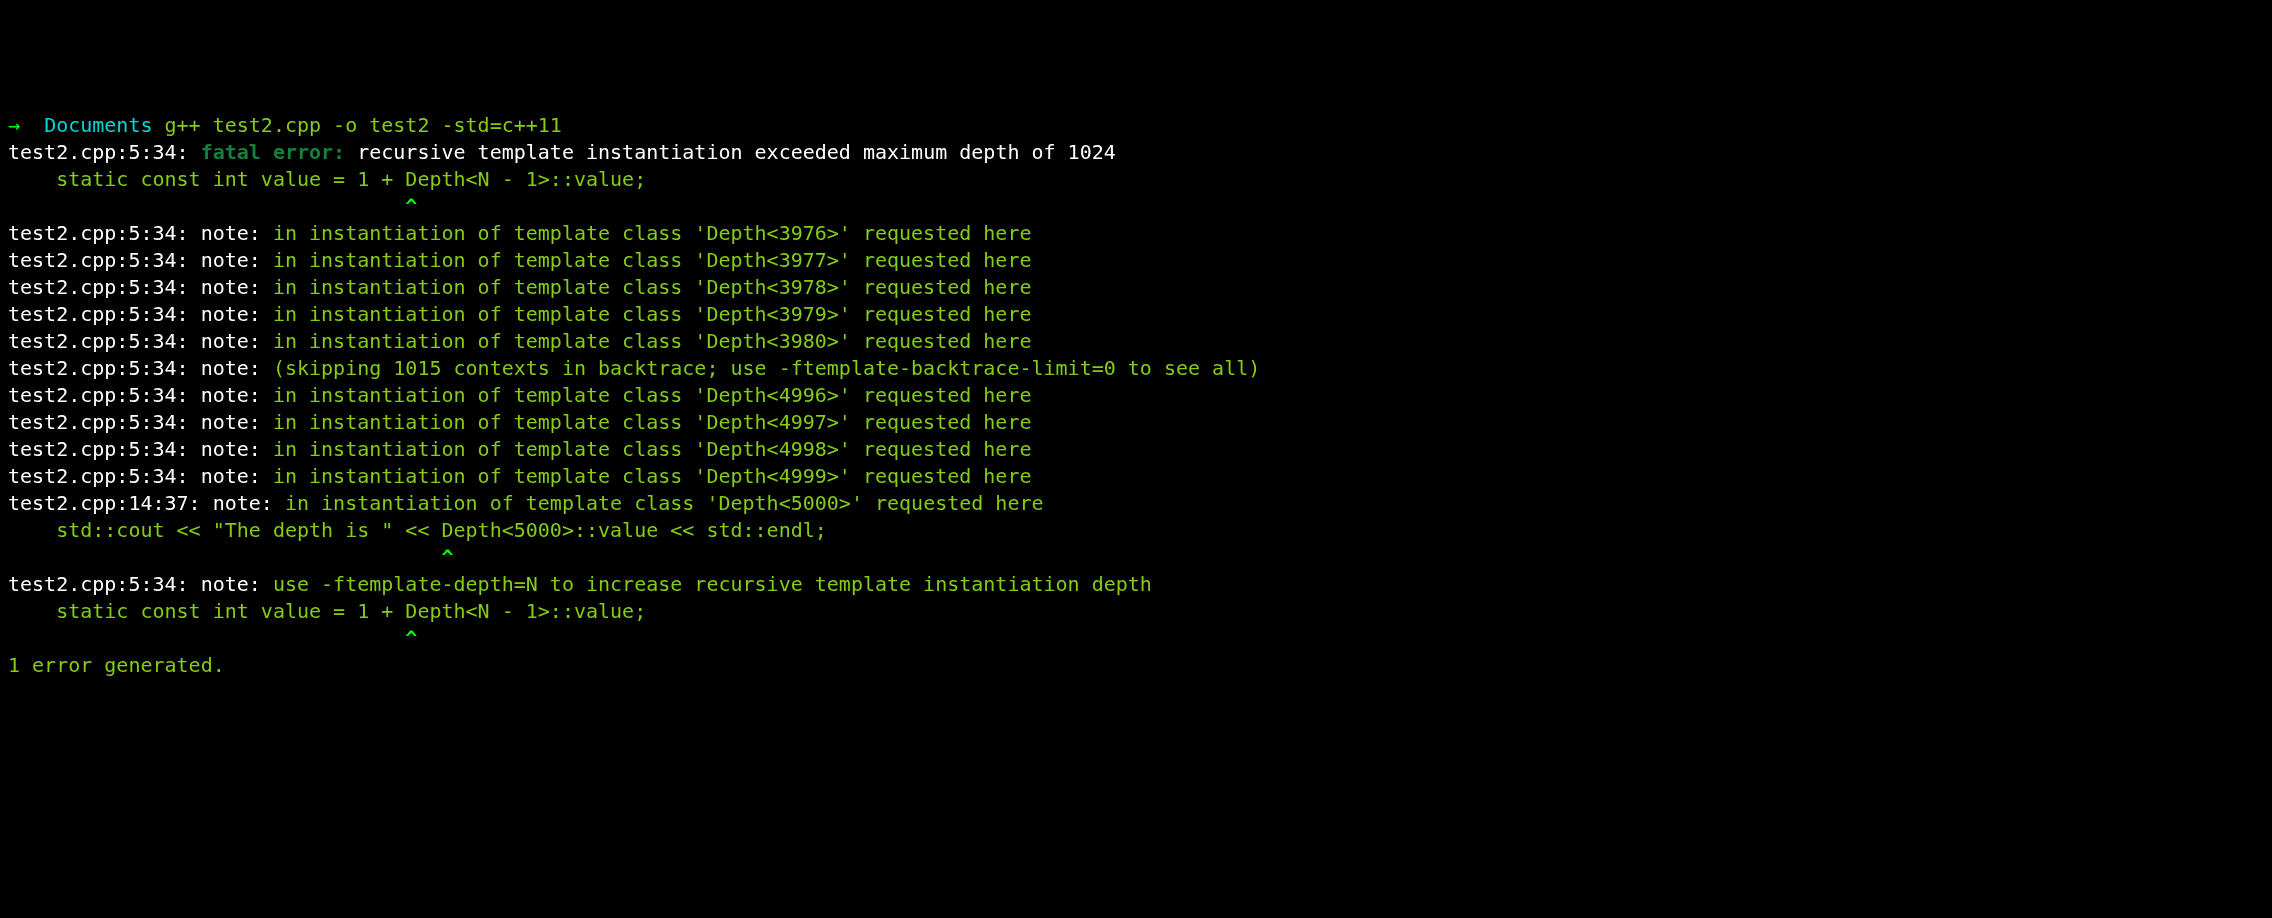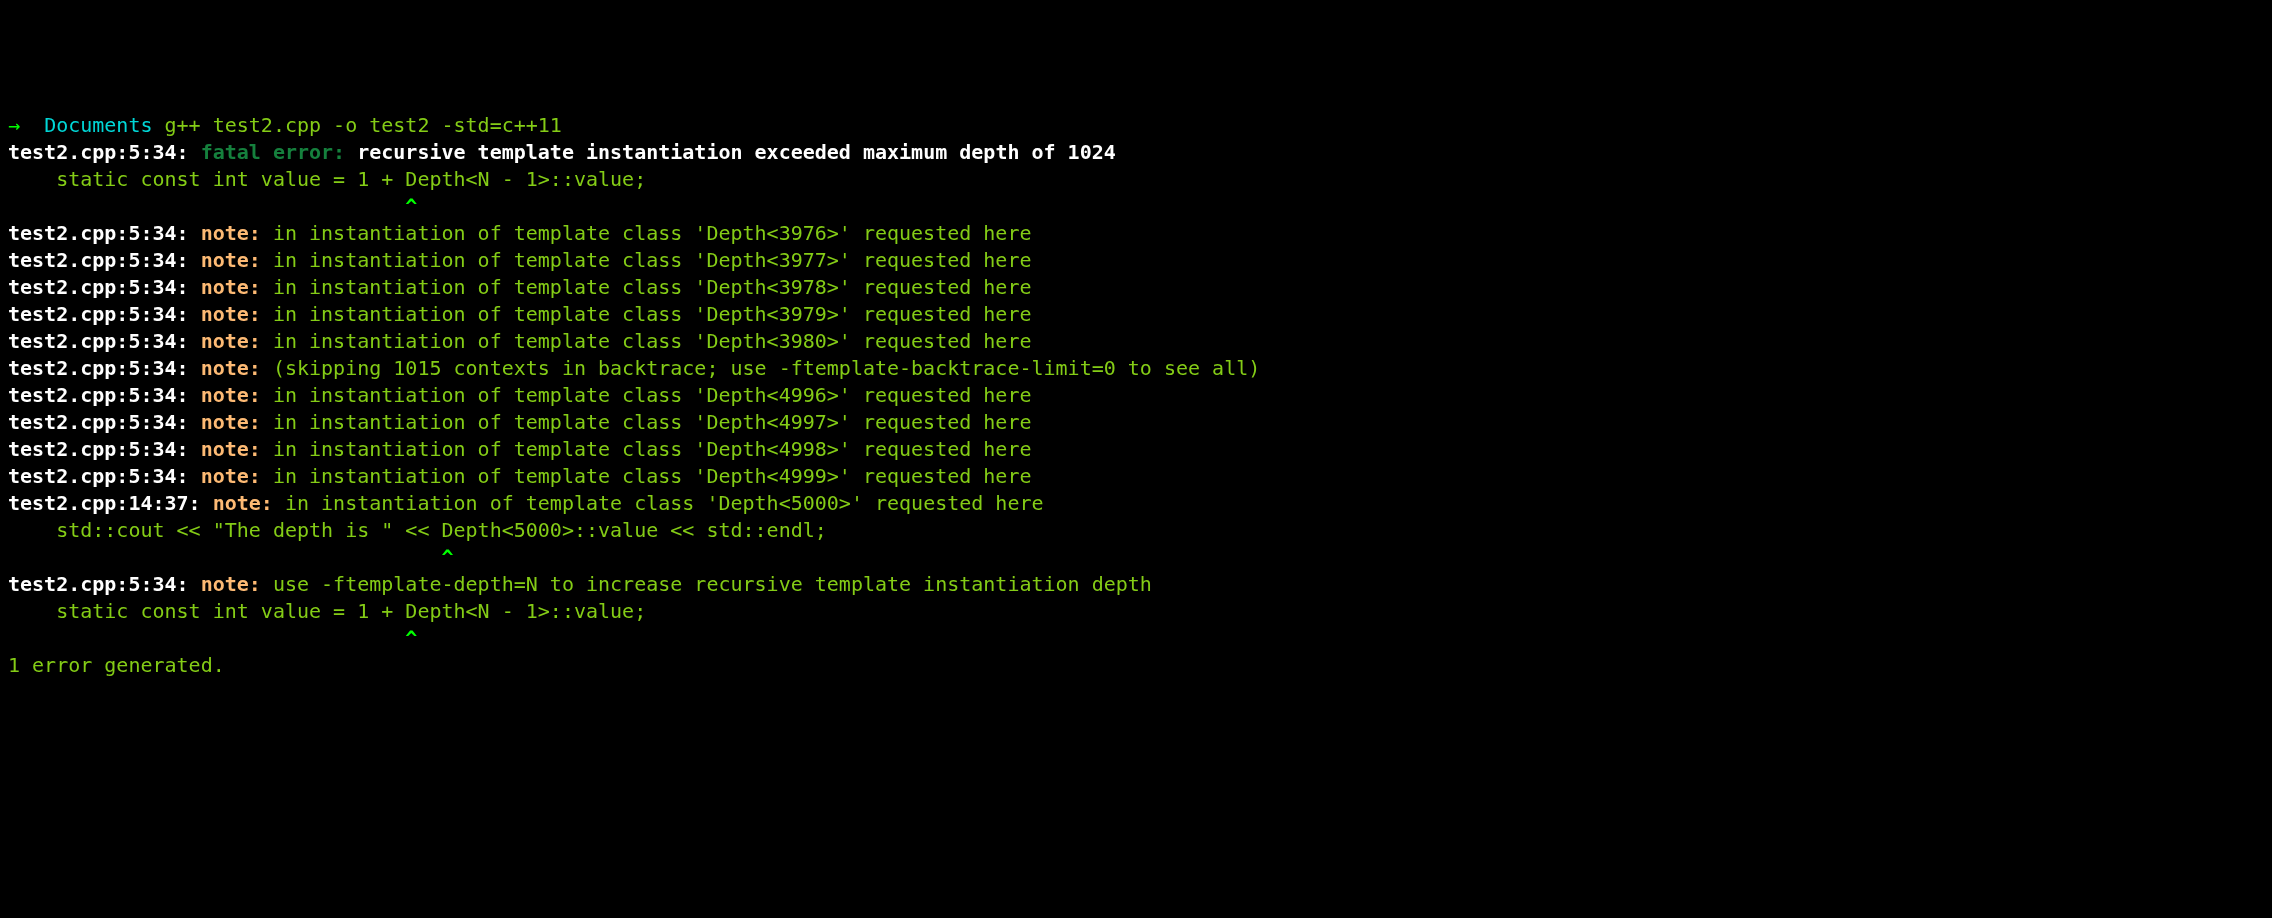--- a/index.html
+++ b/index.html
@@ -11,23 +11,23 @@
     line-height: 1.35;
     color: #b0b0b0;
     white-space: pre;
     overflow-x: auto;
   }
   .line {
     display: block;
   }
   .arrow { color: #00ff00; }
   .cyan { color: #00d7d7; font-weight: normal; }
-  .white-bold { color: #ffffff; font-weight: bold; }
+  .white-bold { color: #ffffff; font-weight: normal; }
   .red-bold { color: #15803d; font-weight: bold; }
-  .gray { color: #fdba74; font-weight: bold; }
+  .gray { color: #ffffff; }
   .caret { color: #00ff00; font-weight: bold; }
   .dim { color: #84cc16; }
 </style>
 </head>
 <body>
 
 
 
 <div id="terminal"><div class="line"><span class="arrow">→  </span><span class="cyan">Documents</span><span class="dim"> g++ test2.cpp -o test2 -std=c++11</span></div><div class="line"><span class="white-bold">test2.cpp:5:34: </span><span class="red-bold">fatal error: </span><span class="white-bold">recursive template instantiation exceeded maximum depth of 1024</span></div><div class="line"><span class="dim">    static const int value = 1 + Depth&lt;N - 1&gt;::value;</span></div><div class="line"><span class="caret">                                 ^</span></div><div class="line"><span class="white-bold">test2.cpp:5:34: </span><span class="gray">note: </span><span class="dim">in instantiation of template class 'Depth&lt;3976&gt;' requested here</span></div><div class="line"><span class="white-bold">test2.cpp:5:34: </span><span class="gray">note: </span><span class="dim">in instantiation of template class 'Depth&lt;3977&gt;' requested here</span></div><div class="line"><span class="white-bold">test2.cpp:5:34: </span><span class="gray">note: </span><span class="dim">in instantiation of template class 'Depth&lt;3978&gt;' requested here</span></div><div class="line"><span class="white-bold">test2.cpp:5:34: </span><span class="gray">note: </span><span class="dim">in instantiation of template class 'Depth&lt;3979&gt;' requested here</span></div><div class="line"><span class="white-bold">test2.cpp:5:34: </span><span class="gray">note: </span><span class="dim">in instantiation of template class 'Depth&lt;3980&gt;' requested here</span></div><div class="line"><span class="white-bold">test2.cpp:5:34: </span><span class="gray">note: </span><span class="dim">(skipping 1015 contexts in backtrace; use -ftemplate-backtrace-limit=0 to see all)</span></div><div class="line"><span class="white-bold">test2.cpp:5:34: </span><span class="gray">note: </span><span class="dim">in instantiation of template class 'Depth&lt;4996&gt;' requested here</span></div><div class="line"><span class="white-bold">test2.cpp:5:34: </span><span class="gray">note: </span><span class="dim">in instantiation of template class 'Depth&lt;4997&gt;' requested here</span></div><div class="line"><span class="white-bold">test2.cpp:5:34: </span><span class="gray">note: </span><span class="dim">in instantiation of template class 'Depth&lt;4998&gt;' requested here</span></div><div class="line"><span class="white-bold">test2.cpp:5:34: </span><span class="gray">note: </span><span class="dim">in instantiation of template class 'Depth&lt;4999&gt;' requested here</span></div><div class="line"><span class="white-bold">test2.cpp:14:37: </span><span class="gray">note: </span><span class="dim">in instantiation of template class 'Depth&lt;5000&gt;' requested here</span></div><div class="line"><span class="dim">    std::cout &lt;&lt; "The depth is " &lt;&lt; Depth&lt;5000&gt;::value &lt;&lt; std::endl;</span></div><div class="line"><span class="caret">                                    ^</span></div><div class="line"><span class="white-bold">test2.cpp:5:34: </span><span class="gray">note: </span><span class="dim">use -ftemplate-depth=N to increase recursive template instantiation depth</span></div><div class="line"><span class="dim">    static const int value = 1 + Depth&lt;N - 1&gt;::value;</span></div><div class="line"><span class="caret">                                 ^</span></div><div class="line"><span class="dim">1 error generated.</span></div></div>
 

